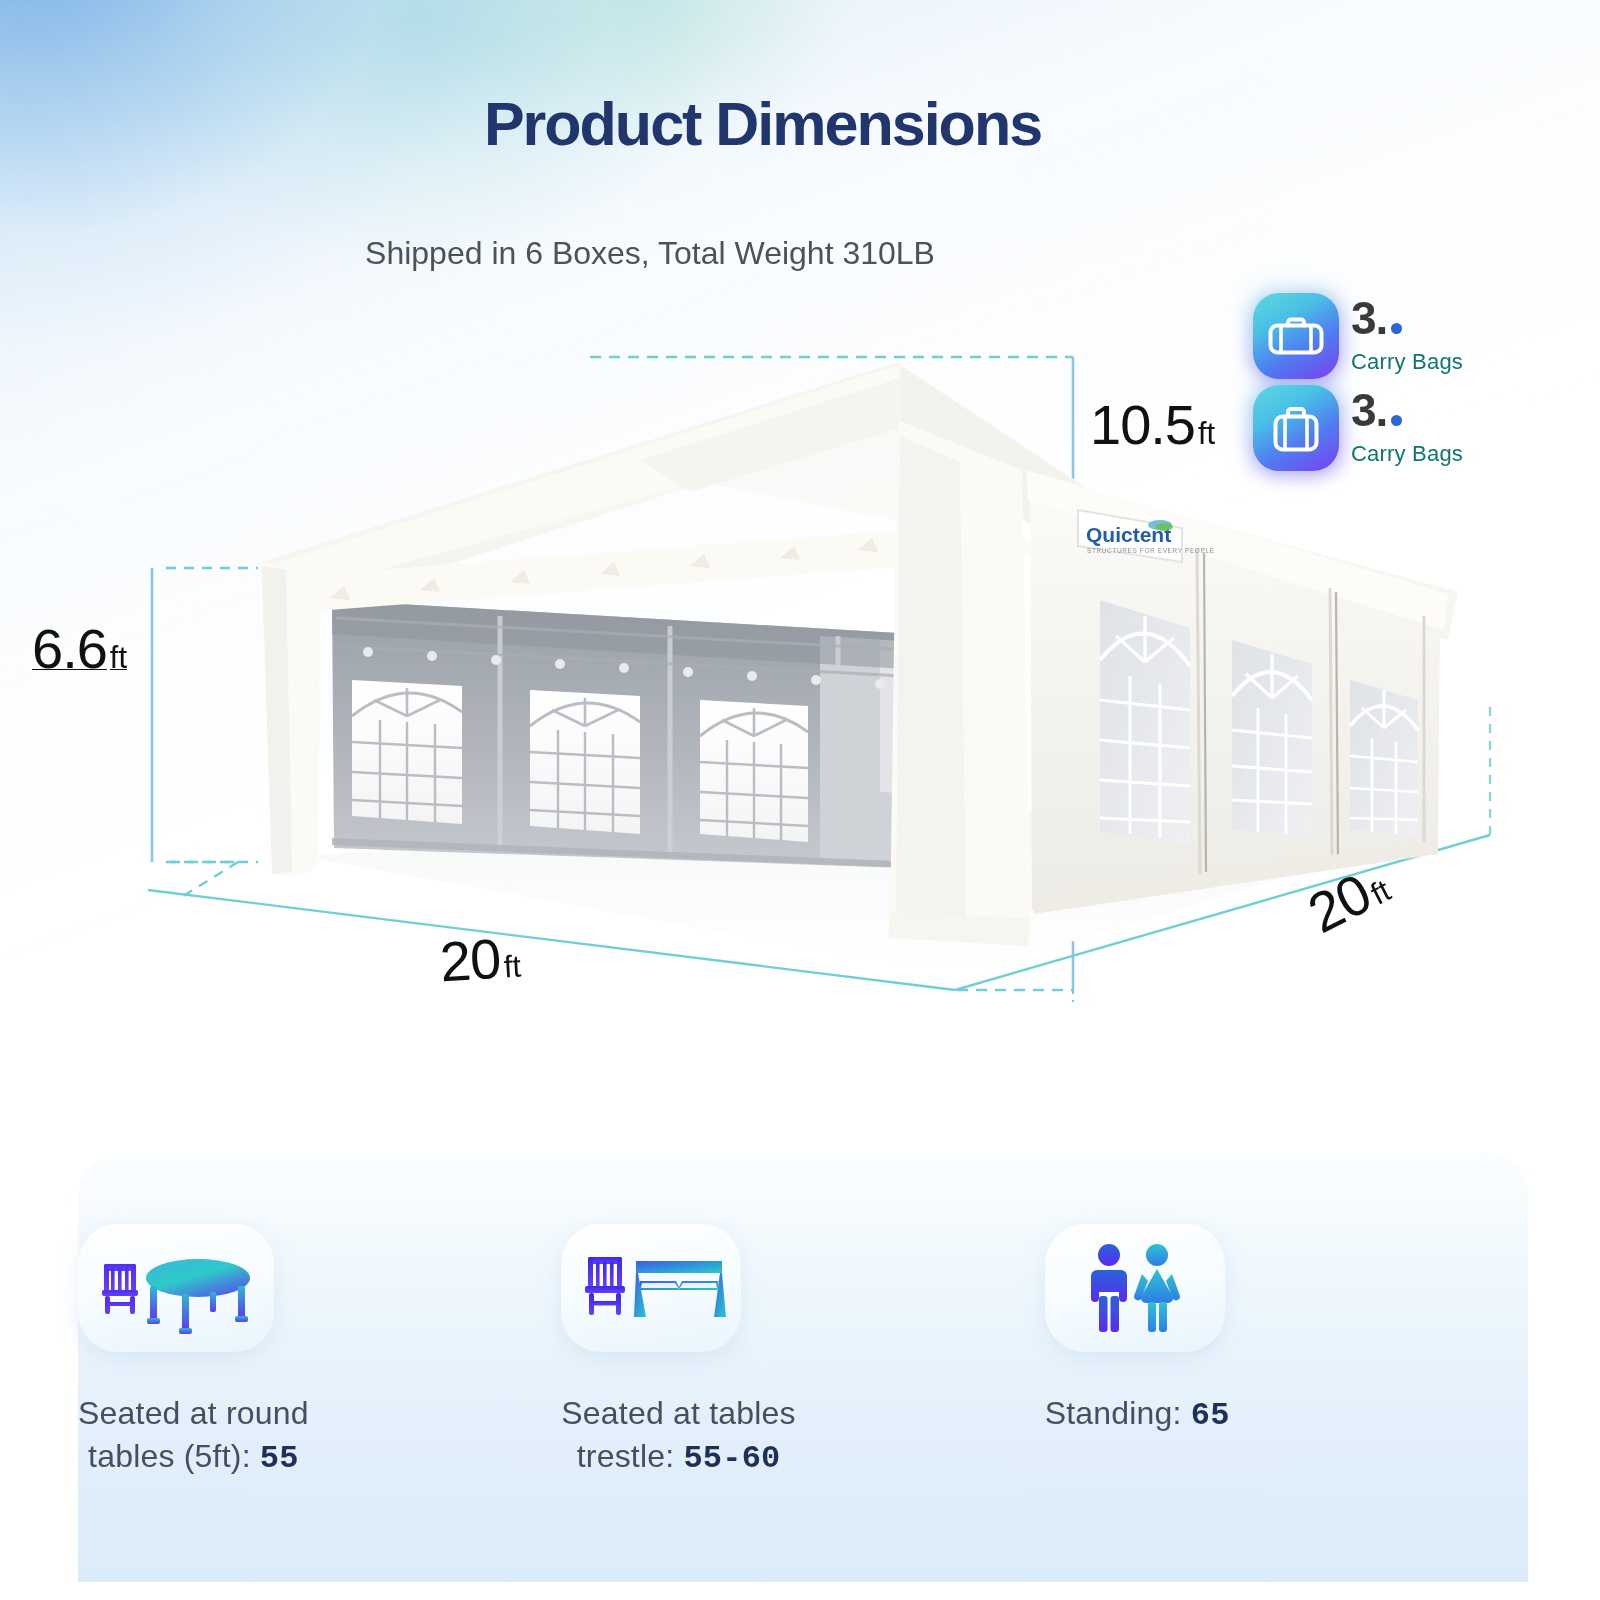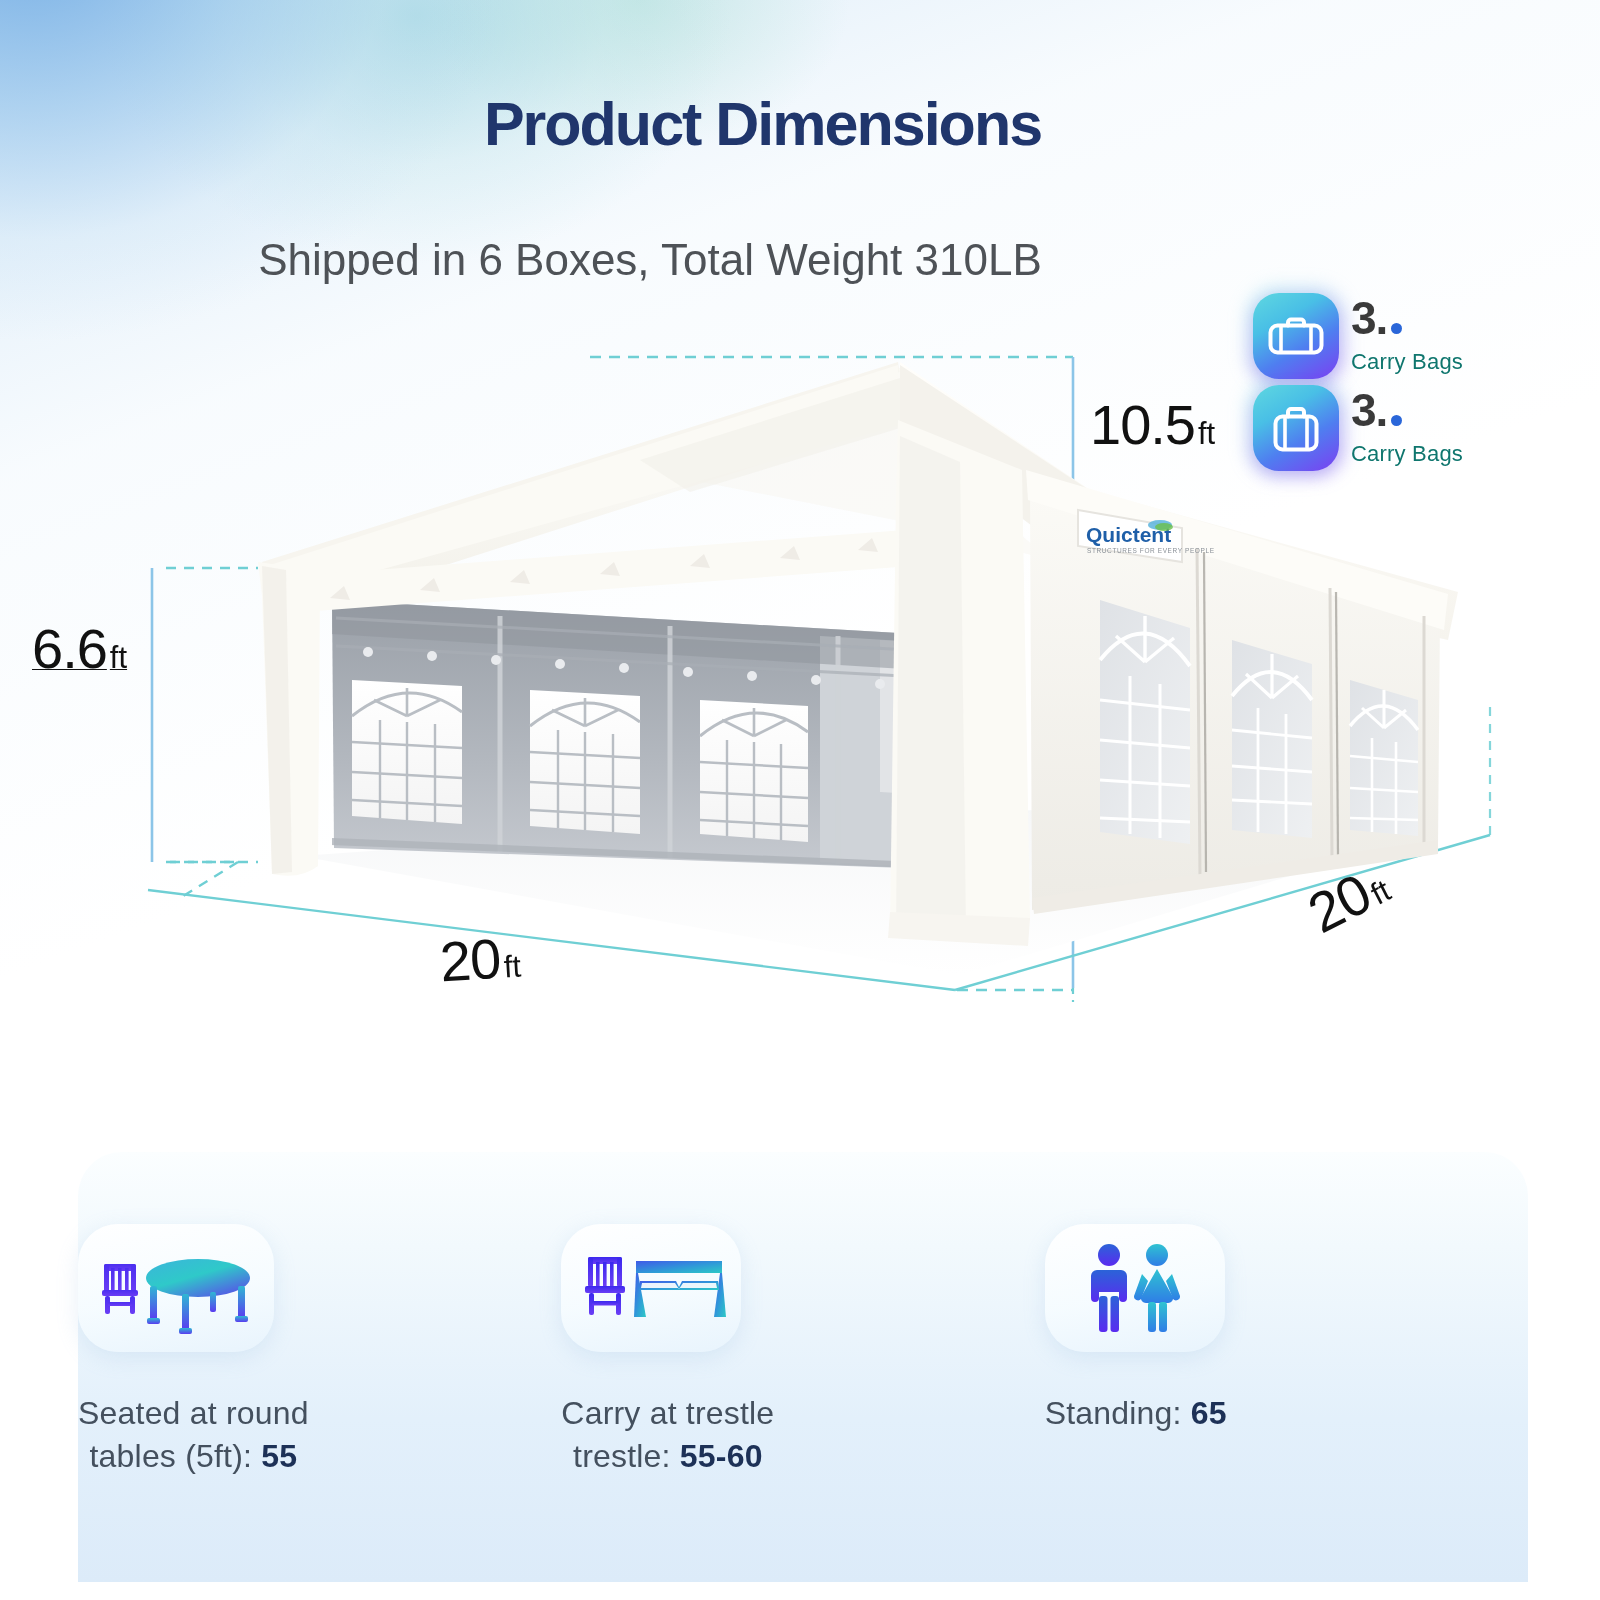--- a/index.html
+++ b/index.html
@@ -26,21 +26,21 @@
   #page-title {
     position:absolute; left:0; top:92px; width:1525px;
     text-align:center;
     font-size:61px; font-weight:bold; letter-spacing:-2px;
     color:#20366c;
     line-height:1.05;
   }
   #subtitle {
     position:absolute; left:0; top:235px; width:1300px;
     text-align:center;
-    font-size:44px; font-weight:normal; letter-spacing:0px;
+    font-size:32px; font-weight:normal; letter-spacing:0px;
     color:#4e5257;
   }
 
   
   .bag-badge { position:absolute; display:flex; align-items:center; gap:12px; }
   #bag-badge-1 { left:1253px; top:293px; }
   #bag-badge-2 { left:1253px; top:385px; }
   .bag-tile {
     width:86px; height:86px; border-radius:26px;
     background:linear-gradient(150deg,#5fd8e0 0%, #49bfe6 32%, #4f7ef0 62%, #7b3ff2 100%);
@@ -88,21 +88,21 @@
     width:196px; height:128px; border-radius:40px;
     background:linear-gradient(170deg,rgba(255,255,255,0.96) 0%, rgba(246,252,255,0.92) 55%, rgba(232,244,253,0.85) 100%);
     display:flex; align-items:center; justify-content:center;
     box-shadow:0 6px 22px rgba(140,180,220,0.20);
   }
   .cap-tile.narrow { width:180px; }
   .cap-text {
     margin-top:40px; text-align:center; font-size:32px; line-height:1.35;
     color:#44505e; letter-spacing:0.2px;
   }
-  .cap-text b { color:#1d3157; font-weight:bold; }
+  .cap-text b { color:#1d3157; font-weight:bold;font-family:Liberation Mono, monospace; }
 </style>
 </head>
 <body>
 
 <div id="bg-wash"></div>
 
 <div id="header">
   <div id="page-title">Product Dimensions</div>
   <div id="subtitle">Shipped in 6 Boxes, Total Weight 310LB</div>
 </div>
@@ -465,21 +465,21 @@
           <g>
             <path d="M60 18 H146 V30 H60 Z" fill="url(#trestleG)"></path>
             <path d="M62 30 L70 74 H58 L60 30 Z" fill="url(#trestleG)"></path>
             <path d="M144 30 L138 74 H150 L146 30 Z" fill="url(#trestleG)"></path>
             <path d="M64 38 H100 L103 44 L106 38 H142 L143 47 H63 Z" fill="url(#trestleG)"></path>
             <path d="M66 40 H99 L103 46 L107 40 H140 L141 45 H65 Z" fill="#ffffff" opacity="0.9"></path>
           </g>
         </svg>
       </div>
       <div class="cap-text">
-        <span>Carry at trestle</span><br>
+        <span>Seated at tables</span><br>
         <span>trestle: </span><b>55-60</b>
       </div>
     </div>
 
     <div class="cap-item">
       <div class="cap-tile narrow">
         <svg width="112" height="96" viewBox="0 0 112 96" fill="none">
           <defs>
             <linearGradient id="manG" x1="0" y1="0" x2="0" y2="1">
               <stop offset="0%" stop-color="#2b63d8"></stop>

